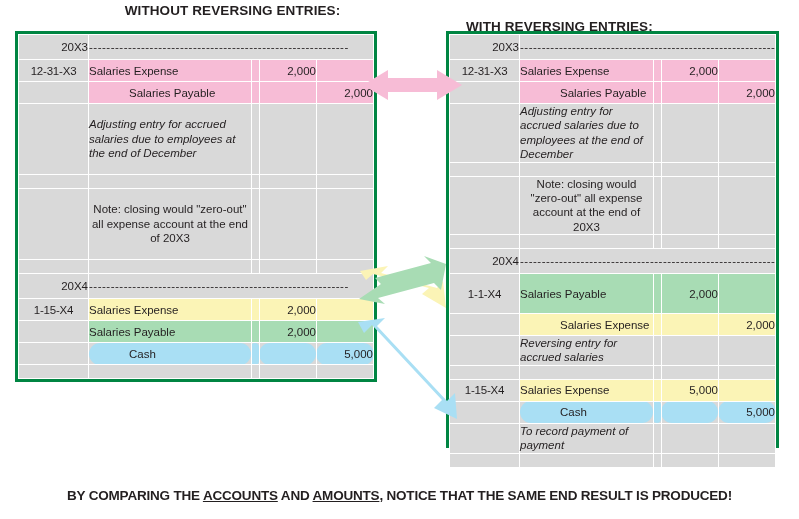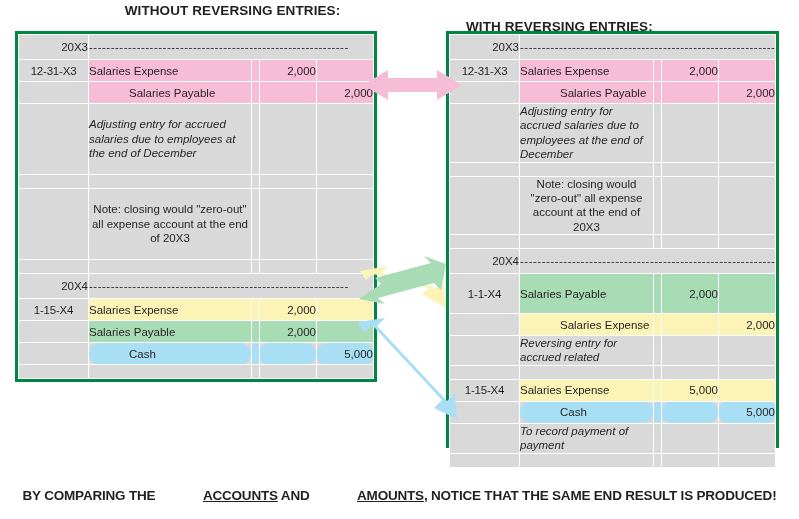--- a/index.html
+++ b/index.html
@@ -117,21 +117,21 @@
     left: 0;
     top: 488px;
     width: 799px;
     text-align: center;
     font-size: 13.5px;
     font-weight: bold;
     color: #231f20;
     letter-spacing: -0.2px;
     white-space: nowrap;
   }
-  .caption u { text-decoration: underline; margin-left: 44px; }
+  .caption u { text-decoration: underline; }
 </style>
 </head>
 <body>
 
 <div class="heading" id="heading-left">WITHOUT REVERSING ENTRIES:</div>
 <div class="heading" id="heading-right">WITH REVERSING ENTRIES:</div>
 
 <div class="journal" id="journal-left">
   <table class="jt">
     <colgroup>
@@ -293,21 +293,21 @@
         </tr>
         <tr style="height: 22px;">
           <td class="date"></td>
           <td class="acct ind yellow">Salaries Expense</td>
           <td class="gap yellow"></td>
           <td class="amt yellow"></td>
           <td class="amt yellow">2,000</td>
         </tr>
         <tr>
           <td></td>
-          <td class="note">Reversing entry for accrued related</td>
+          <td class="note">Reversing entry for accrued salaries</td>
           <td></td>
           <td></td>
           <td></td>
         </tr>
         <tr style="height: 14px;">
           <td></td>
           <td></td>
           <td></td>
           <td></td>
           <td></td>

